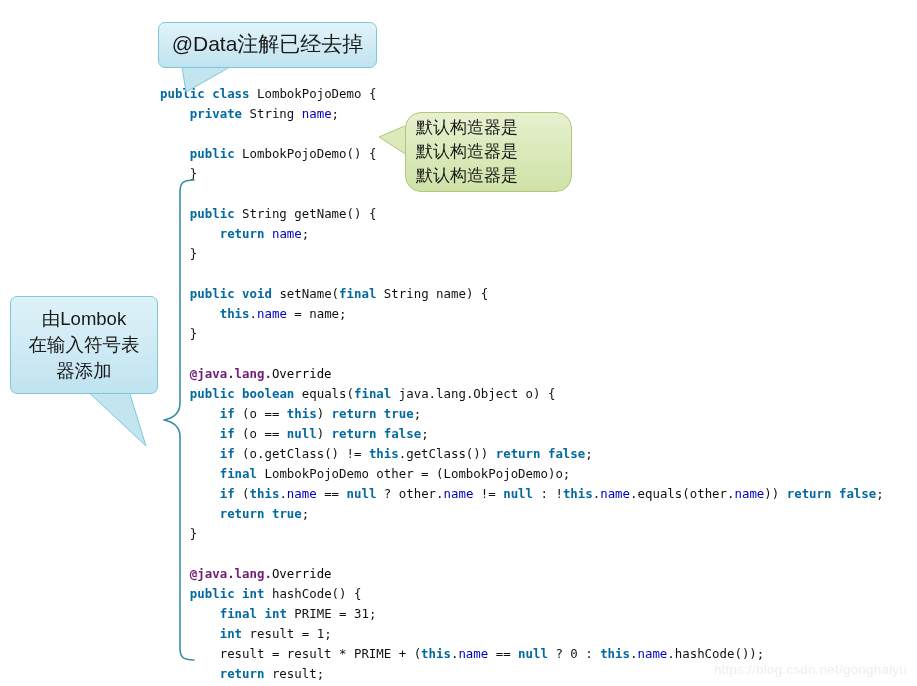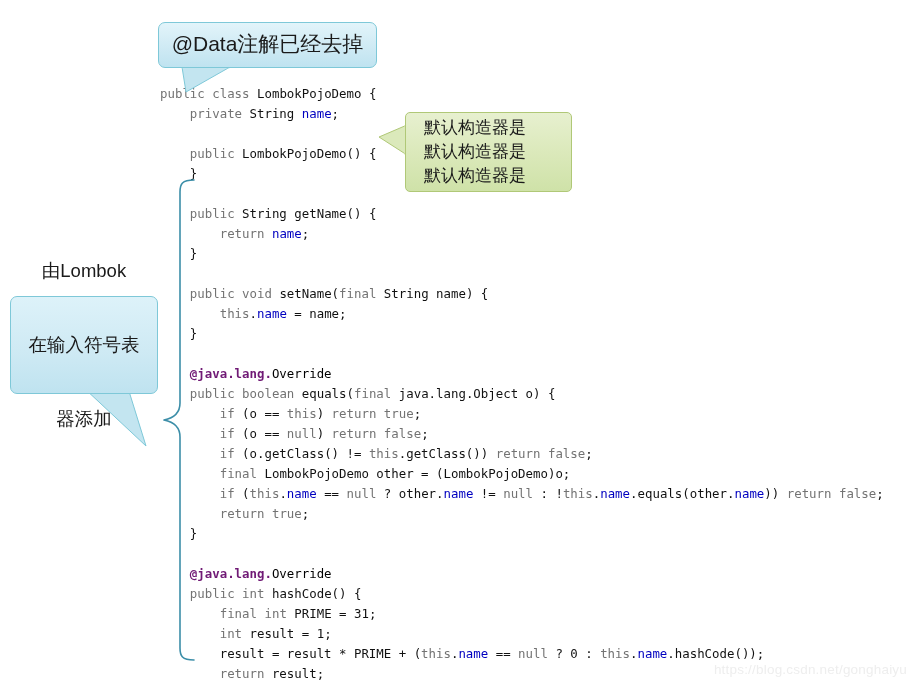--- a/index.html
+++ b/index.html
@@ -24,21 +24,21 @@
     font-size: 12.4px;
     line-height: 20px;
     white-space: pre;
     color: #111111;
     letter-spacing: 0px;
   }
   .ln { height: 20px; }
   .ln.blank { height: 20px; }
 
   
-  .kw   { color: #737373; font-weight: normal; }        
+  .kw   { color: #0369a1; font-weight: bold; }        
   .fld  { color: #0000c0; font-weight: normal; }                           
   .ann  { color: #701a75; font-weight: bold; }        
   .anng { color: #000000; }                           
   .plain{ color: #111111; }
 
   
   #code-brace {
     position: absolute;
     left: 160px;
     top: 178px;
@@ -91,28 +91,28 @@
   #callout-ctor {
     left: 405px;
     top: 112px;
     width: 167px;
     height: 80px;
   }
   #callout-ctor .body {
     width: 167px;
     height: 80px;
     border: 1px solid #b0c877;
-    border-radius: 5px;
+    border-radius: 16px;
     background: linear-gradient(180deg, #e7f0cf 0%, #dbe9bb 50%, #cfe2a8 100%);
     font-size: 17px;
     line-height: 24px;
     flex-direction: column;
     justify-content: center;
     align-items: flex-start;
-    padding-left: 18px;
+    padding-left: 10px;
   }
   #callout-ctor .tail {
     position: absolute;
     left: -27px;
     top: 12px;
     z-index: 1;
   }
 
   
   #callout-lombok {
@@ -125,21 +125,20 @@
     width: 148px;
     height: 98px;
     border: 1px solid #7ec8d8;
     border-radius: 7px;
     background: linear-gradient(180deg, #ddf2f9 0%, #cfeaf4 55%, #bfe3f0 100%);
     font-size: 18.5px;
     line-height: 26px;
     flex-direction: column;
     justify-content: center;
     align-items: center;
-    gap: 48px;
   }
   #callout-lombok .tail {
     position: absolute;
     left: 74px;
     top: 92px;
     z-index: 1;
   }
   .cl-line { display: block; white-space: nowrap; }
 
   

